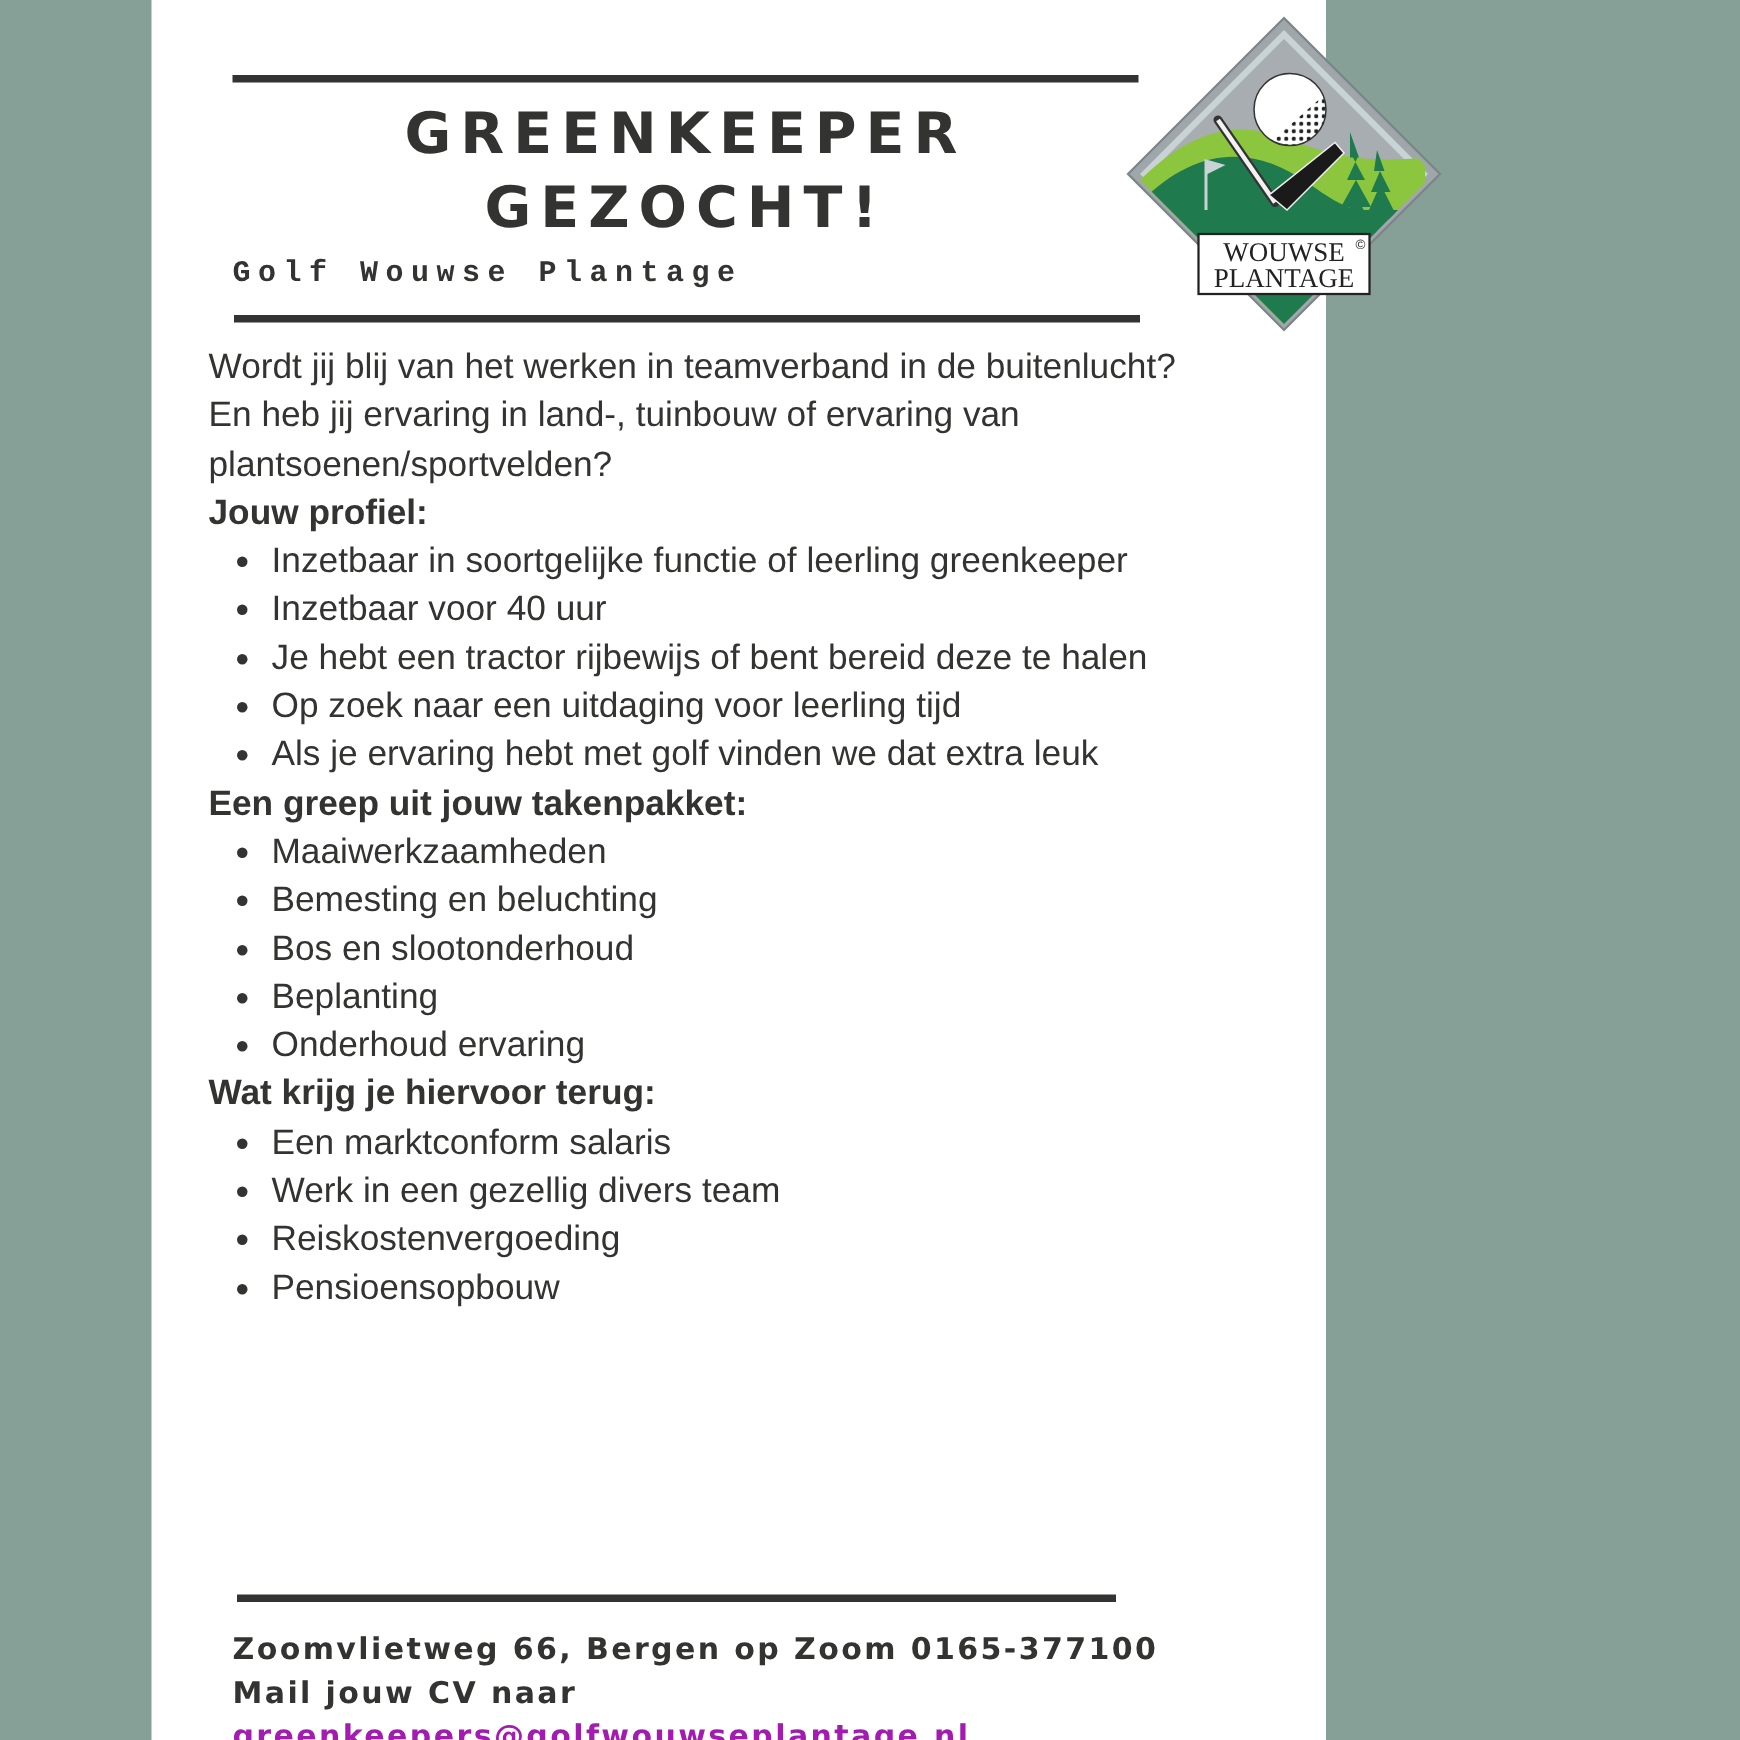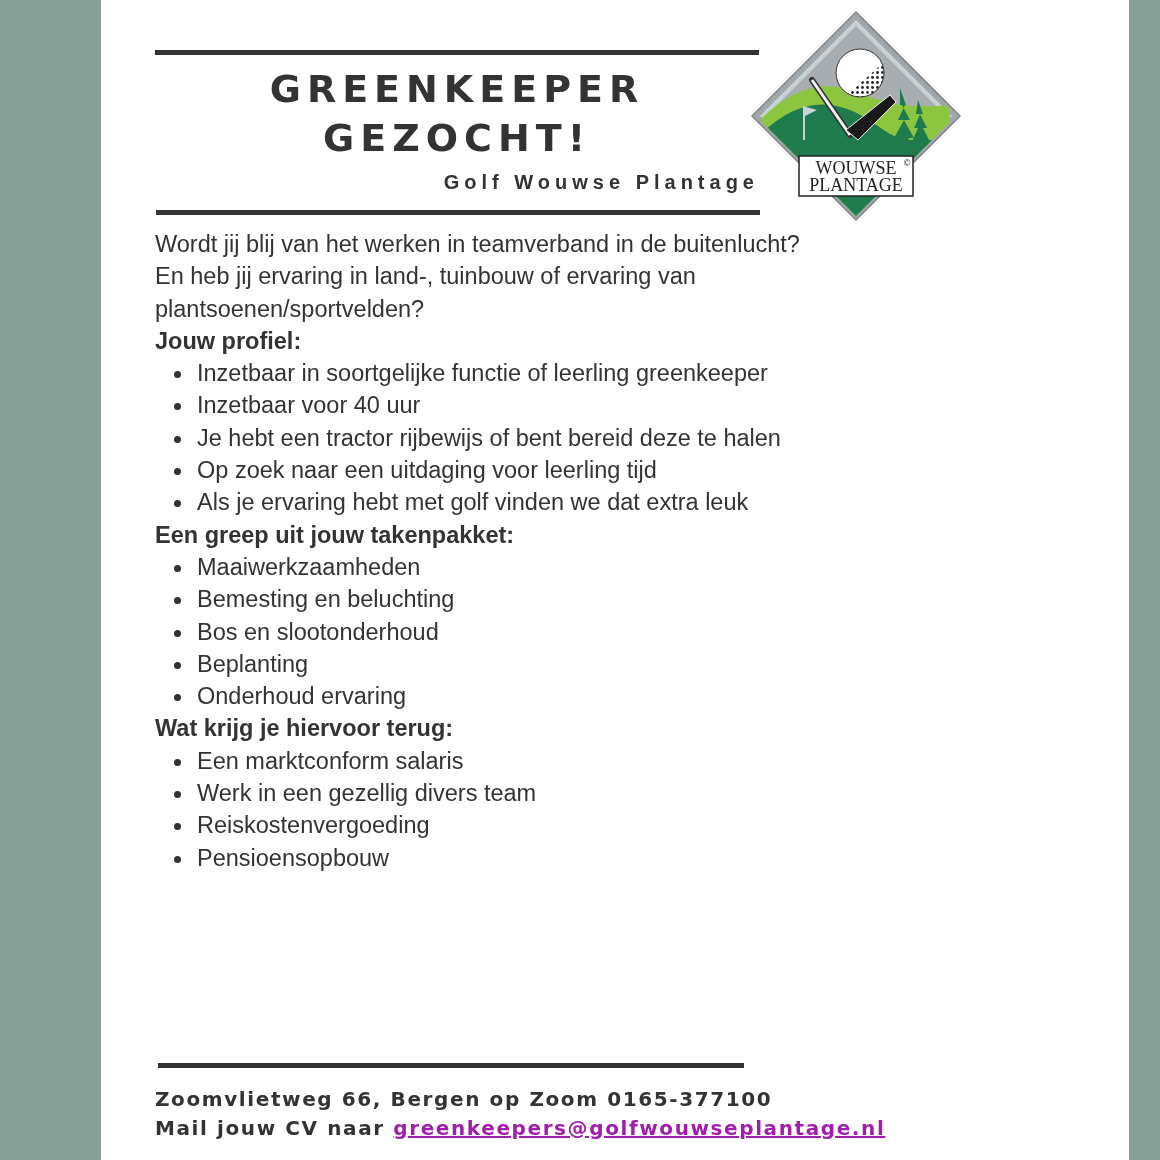--- a/index.html
+++ b/index.html
@@ -4,44 +4,44 @@
   <style>
     html, body { margin: 0; padding: 0; }
     body {
       width: 1160px; height: 1160px; overflow: hidden;
       background: #869f97;
       position: relative;
       font-family: "Liberation Sans", sans-serif;
       color: #333331;
     }
     .page {
-      position: absolute; left: 101px; top: 0; width: 1028px; height: 1160px;
+      position: absolute; left: 101px; top: 0; width: 783px; height: 1160px;
       background: #ffffff;
     }
     .rule {
       position: absolute; height: 5px; background: #333331;
     }
     .rule.top { left: 54px; top: 50px; width: 604px; }
     .rule.mid { left: 55px; top: 210px; width: 604px; }
     .rule.bot { left: 57px; top: 1063px; width: 586px; }
     .title {
       position: absolute; left: 54px; width: 604px; text-align: center;
       font-family: "DejaVu Sans", sans-serif; font-weight: bold;
       font-size: 38px; letter-spacing: 6px; color: #333331; line-height: 48px;
     }
     .title.l1 { top: 65px; }
     .title.l2 { top: 114px; }
     .subtitle {
-      position: absolute; left: 54px; top: 171px; width: 604px; text-align: right;
-      font-family: Liberation Sans, sans-serif; font-weight: bold;
+      position: absolute; left: 54px; top: 171px; width: 604px; text-align: left;
+      font-family: Liberation Mono, monospace; font-weight: bold;
       font-size: 20px; letter-spacing: 5px; color: #333331;
     }
     .logo { position: absolute; left: 649px; top: 10px; width: 212px; height: 212px; }
     .content {
-      position: absolute; left: 54px; top: 228px; width: 720px;
+      position: absolute; left: 38px; top: 228px; width: 720px;
       font-size: 23.5px; line-height: 32.3px; color: #333331;
     }
     .content p { margin: 0; }
     .content .h { font-weight: bold; }
     .content ul { margin: 0; padding: 0; list-style: none; }
     .content li { position: relative; padding-left: 42px; }
     .content li::before {
       content: ""; position: absolute; left: 19px; top: 14px;
       width: 7px; height: 7px; border-radius: 50%; background: #333331;
     }

